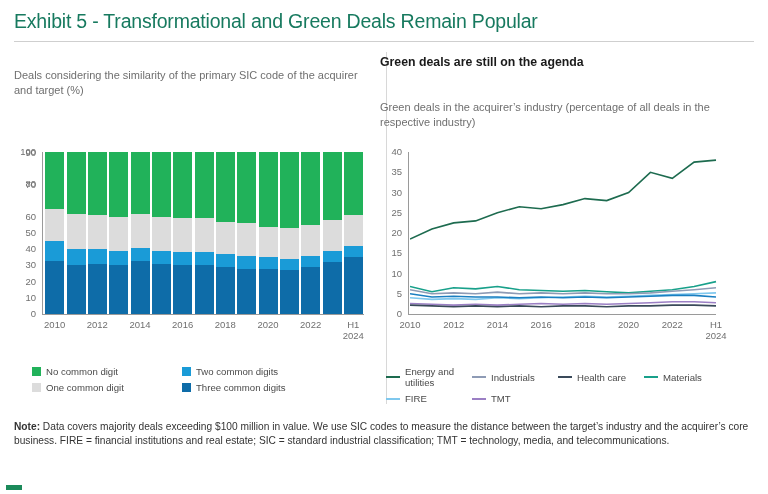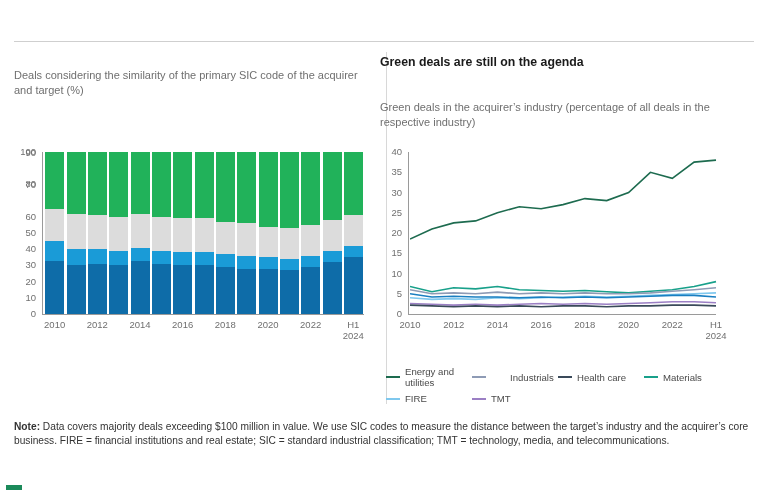--- a/index.html
+++ b/index.html
@@ -150,20 +150,21 @@
     width: 16px;
     height: 5px;
     background: #1b8a5a;
   }
 </style>
 </head>
 <body>
 
 <div class="page">
 
+  <div class="title">Exhibit 5 - Transformational and Green Deals Remain Popular</div>
   <div class="title-rule"></div>
   <div class="vdivider"></div>
 
   <div class="panel-left">
     <div class="panel-sub">Deals considering the similarity of the primary SIC code of the acquirer and target (%)</div>
 
     <div class="chart-area" id="left-chart" style="position:absolute; left:0; top:92px; width:364px; height:200px;">
         <div class="axis-label" style="left:0px; top:162px;">0</div>
         <div class="axis-label" style="left:0px; top:145.8px;">10</div>
         <div class="axis-label" style="left:0px; top:129.6px;">20</div>
@@ -273,20 +274,38 @@
           <div class="seg" style="height:30.78px; background:#dcdcdc;"></div>
           <div class="seg" style="height:11.340000000000002px; background:#1a9bd7;"></div>
           <div class="seg" style="height:56.699999999999996px; background:#0e6ca8;"></div>
         </div>
         <div class="xtick" style="left:319.3333333333333px; top:173px;">
           <div>H1</div>
           <div>2024</div>
         </div>
       </div>
 
+    <div class="legend" id="left-legend" style="position:absolute; left:18px; top:312px; width:330px;">
+        <div class="legend-item" style="width:150px; margin-right:0;">
+          <span class="sw" style="background:#21b25a;"></span>
+          <span>No common digit</span>
+        </div>
+        <div class="legend-item" style="width:150px; margin-right:0;">
+          <span class="sw" style="background:#1a9bd7;"></span>
+          <span>Two common digits</span>
+        </div>
+        <div class="legend-item" style="width:150px; margin-right:0;">
+          <span class="sw" style="background:#dcdcdc;"></span>
+          <span>One common digit</span>
+        </div>
+        <div class="legend-item" style="width:150px; margin-right:0;">
+          <span class="sw" style="background:#0e6ca8;"></span>
+          <span>Three common digits</span>
+        </div>
+      </div>
   </div>
 
   <div class="panel-right">
     <div class="panel-title">Green deals are still on the agenda</div>
     <div class="panel-sub" style="margin-top:30px;">Green deals in the acquirer’s industry (percentage of all deals in the respective industry)</div>
 
     <div class="chart-area" id="right-chart" style="position:absolute; left:0; top:92px; width:352px; height:200px;">
         <div class="axis-label" style="left:0px; top:162px;">0</div>
         <div class="axis-label" style="left:0px; top:141.75px;">5</div>
         <div class="axis-label" style="left:0px; top:121.5px;">10</div>
@@ -318,21 +337,21 @@
           <div>H1</div>
           <div>2024</div>
         </div>
       </div>
 
     <div class="legend legend-line" id="right-legend" style="position:absolute; left:6px; top:312px; width:346px;">
         <div class="legend-item" style="width:86px; margin-right:0;">
           <span class="sw" style="background:#1d6b4f;"></span>
           <span>Energy and utilities</span>
         </div>
-        <div class="legend-item" style="width:86px; margin-right:0;gap:19px;">
+        <div class="legend-item" style="width:86px; margin-right:0;">
           <span class="sw" style="background:#8e9bb5;"></span>
           <span>Industrials</span>
         </div>
         <div class="legend-item" style="width:86px; margin-right:0;">
           <span class="sw" style="background:#3a4a5a;"></span>
           <span>Health care</span>
         </div>
         <div class="legend-item" style="width:86px; margin-right:0;">
           <span class="sw" style="background:#18a08a;"></span>
           <span>Materials</span>

